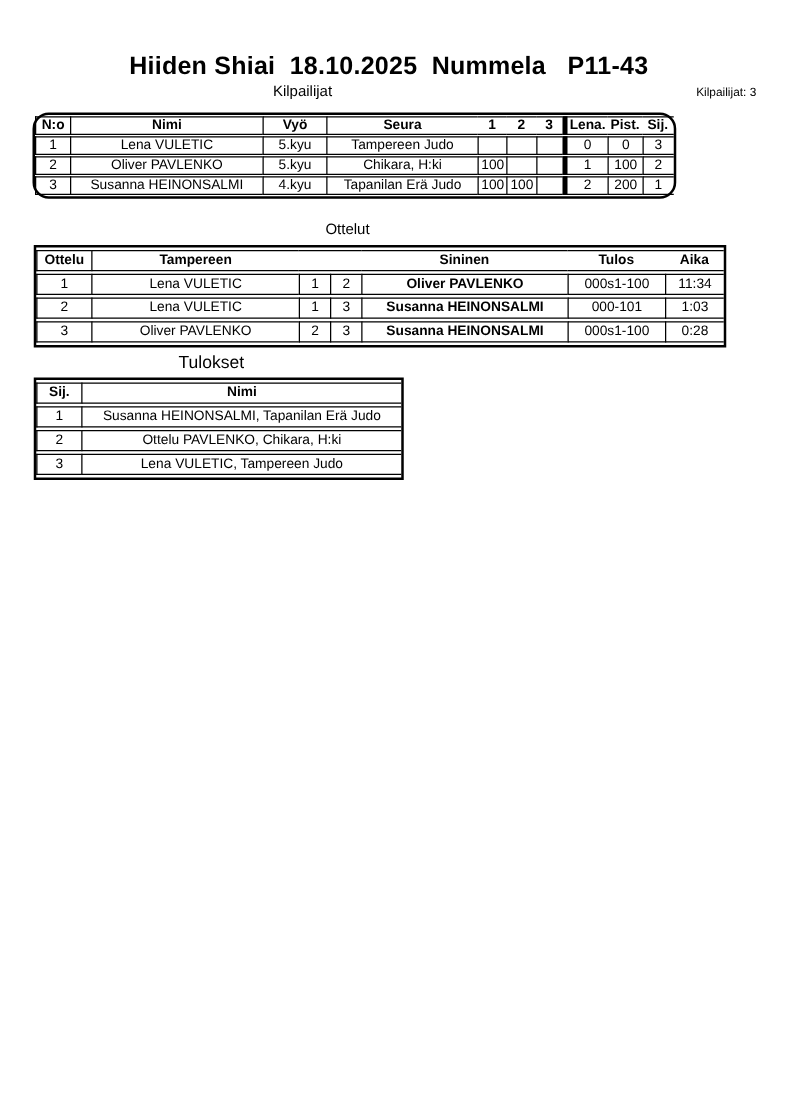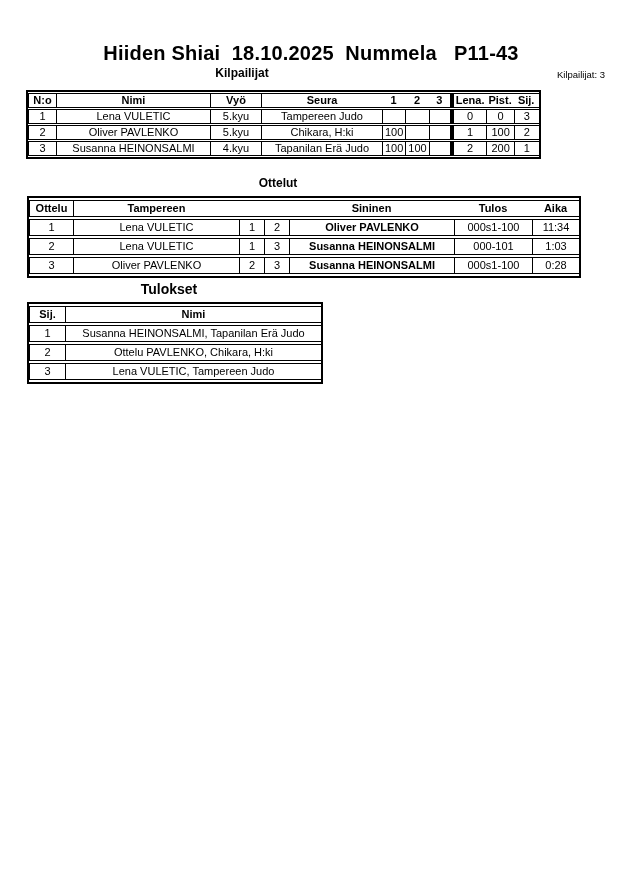--- a/index.html
+++ b/index.html
@@ -4,31 +4,31 @@
 <style>
   html,body { margin:0; padding:0; background:#ffffff; }
   .page {
     position:relative; width:630px; height:891px; background:#ffffff;
     font-family:"Liberation Sans", sans-serif; color:#000; overflow:hidden;
   }
   .title {
     position:absolute; top:42px; left:0; width:622px; text-align:center;
     font-size:20px; font-weight:bold; white-space:pre; letter-spacing:0.2px;
   }
-  .sub { position:absolute; font-weight:bold; font-size:12px; transform:translateX(-50%); white-space:nowrap; }
+  .sub { position:absolute; font-weight:normal; font-size:12px; transform:translateX(-50%); white-space:nowrap; }
   #kilp-h { left:242px; top:66px; }
   #ott-h  { left:278px; top:176px; }
   #tul-h  { left:169px; top:281px; font-size:14px; }
   .count-label { position:absolute; top:69px; right:25px; font-size:9.5px; }
 
   table.rtable {
     position:absolute; border:2px solid #000; border-collapse:separate;
     table-layout:fixed; background:#fff;
   }
-  .t1 { left:26px; top:90px;  border-spacing:0 1px; }
+  .t1 { left:26px; top:90px;  border-spacing:0 1px;border-radius:13px; }
   .t2 { left:27px; top:196px; border-spacing:0 2px; }
   .t3 { left:27px; top:302px; border-spacing:0 2px; }
 
   .rtable th, .rtable td {
     border:solid #000; border-width:1px 0 1px 1px;
     box-sizing:border-box; font-size:11px; padding:1px 2px;
     text-align:center; white-space:nowrap; overflow:hidden;
   }
   .t1 th, .t1 td { line-height:11px; }
   .t2 th, .t2 td, .t3 th, .t3 td { line-height:13px; }

